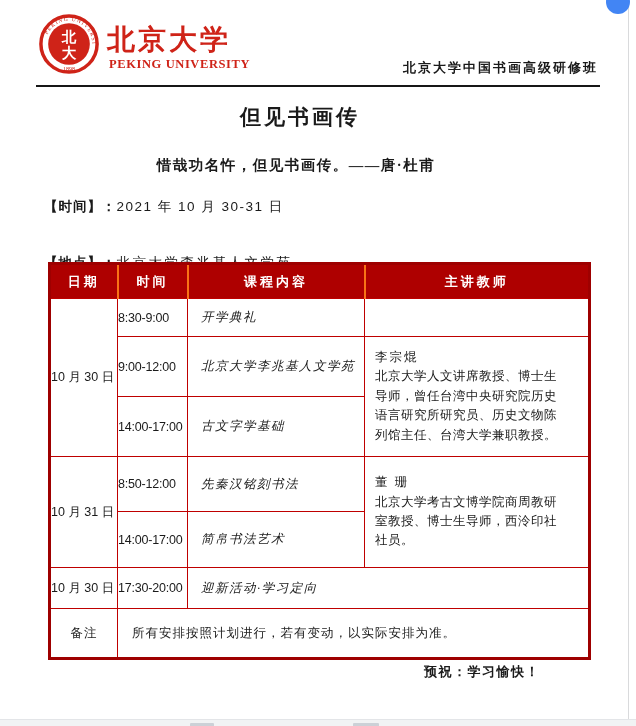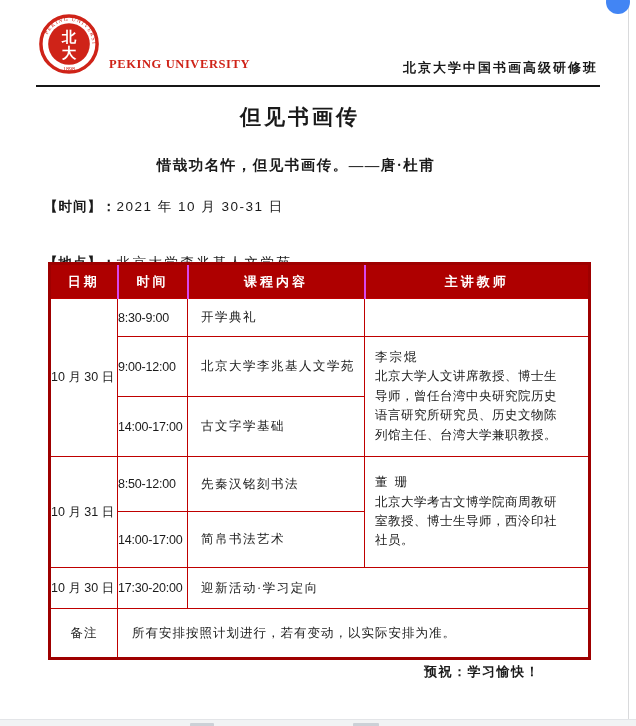--- a/index.html
+++ b/index.html
@@ -54,34 +54,34 @@
 
   
   table.schedule {
     position:absolute; left:48px; top:262px;
     width:540px; border-collapse:collapse; table-layout:fixed;
     border:3px solid #9e0000;
   }
   table.schedule th {
     background:#ae0000; color:#fff; font-weight:bold;
     font-size:13px; letter-spacing:3px; height:35px;
-    border-right:2px solid #d946ef;
+    border-right:2px solid #f97316;
     font-family:"DejaVu Sans","Liberation Sans",sans-serif;
   }
   table.schedule th:last-child { border-right:none; }
   table.schedule td {
     border:1px solid #bf0000; font-size:12.5px;
     vertical-align:middle; background:#fff;
   }
   td.date-cell, td.time-cell {
     text-align:left; white-space:nowrap;
     font-family:"Liberation Sans",sans-serif;
   }
   td.time-cell { font-size:11.5px; letter-spacing:-0.2px; }
-  td.course-cell { padding-left:13px; letter-spacing:1.5px; }
+  td.course-cell { padding-left:13px; letter-spacing:1.5px;font-style:italic; }
   td.teacher-cell { padding:5px 20px 5px 10px; line-height:1.55; font-size:12.3px; letter-spacing:0.5px; }
   td.teacher-cell .t-name { display:block; letter-spacing:2px; }
   td.note-label-cell { text-align:center; letter-spacing:1px; }
   td.note-cell { padding-left:14px; letter-spacing:1px; }
 
   
   .wish {
     position:absolute; top:663px; right:96px;
     font-size:13px; font-weight:bold; letter-spacing:1.5px;
   }
@@ -114,20 +114,21 @@
       </defs>
       <text font-size="5.6" fill="#cf2318" letter-spacing="1.2" font-family="Liberation Serif, serif">
         <textPath href="#sealTopArc" startOffset="13%">PEKING UNIVERSITY</textPath>
       </text>
       <text x="32" y="59.5" font-size="6.2" fill="#cf2318" text-anchor="middle" font-family="Liberation Serif, serif">1898</text>
       <text x="32" y="30" font-size="15" font-weight="bold" fill="#ffffff" text-anchor="middle">北</text>
       <text x="32" y="46.5" font-size="15" font-weight="bold" fill="#ffffff" text-anchor="middle">大</text>
     </svg>
   </div>
 
+  <div class="uni-cn">北京大学</div>
   <div class="uni-en">PEKING UNIVERSITY</div>
   <div class="program-name">北京大学中国书画高级研修班</div>
   <div class="head-rule"></div>
 
   <div class="doc-title">但见书画传</div>
   <div class="quote">惜哉功名忤，但见书画传。——唐·杜甫</div>
 
   <div class="info-line info-time">
     <span class="info-label">【时间】：</span><span class="info-value">2021 年 10 月 30-31 日</span>
   </div>

